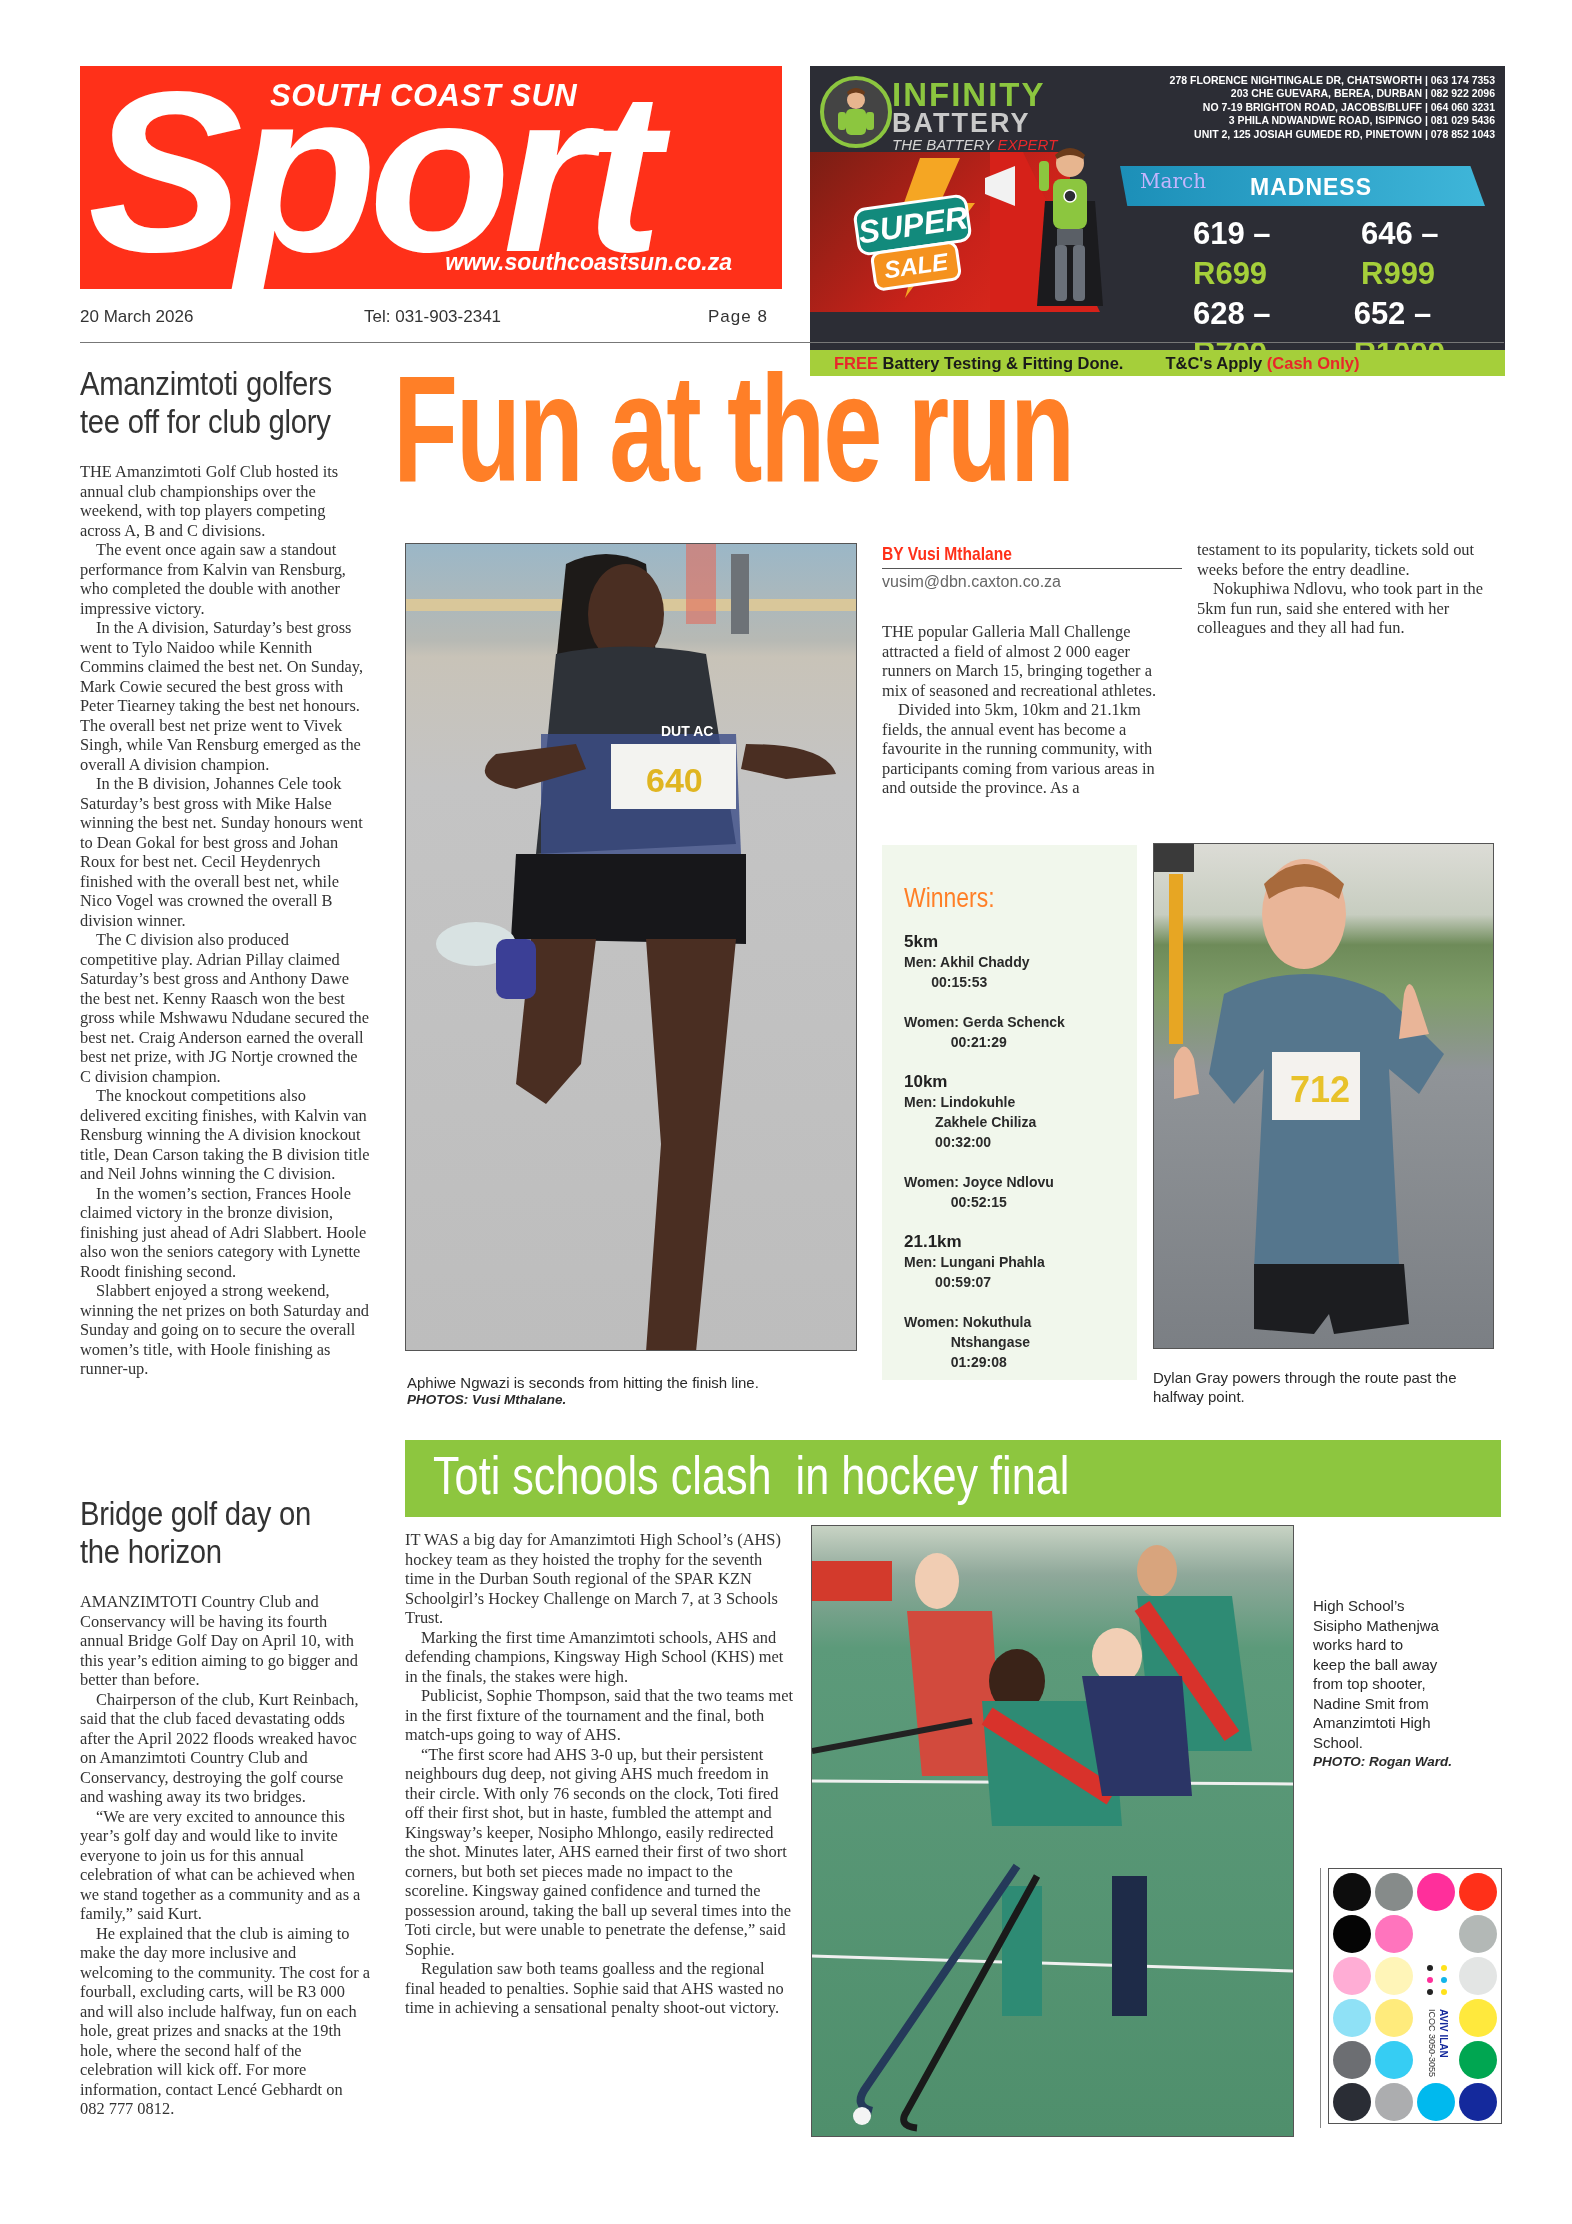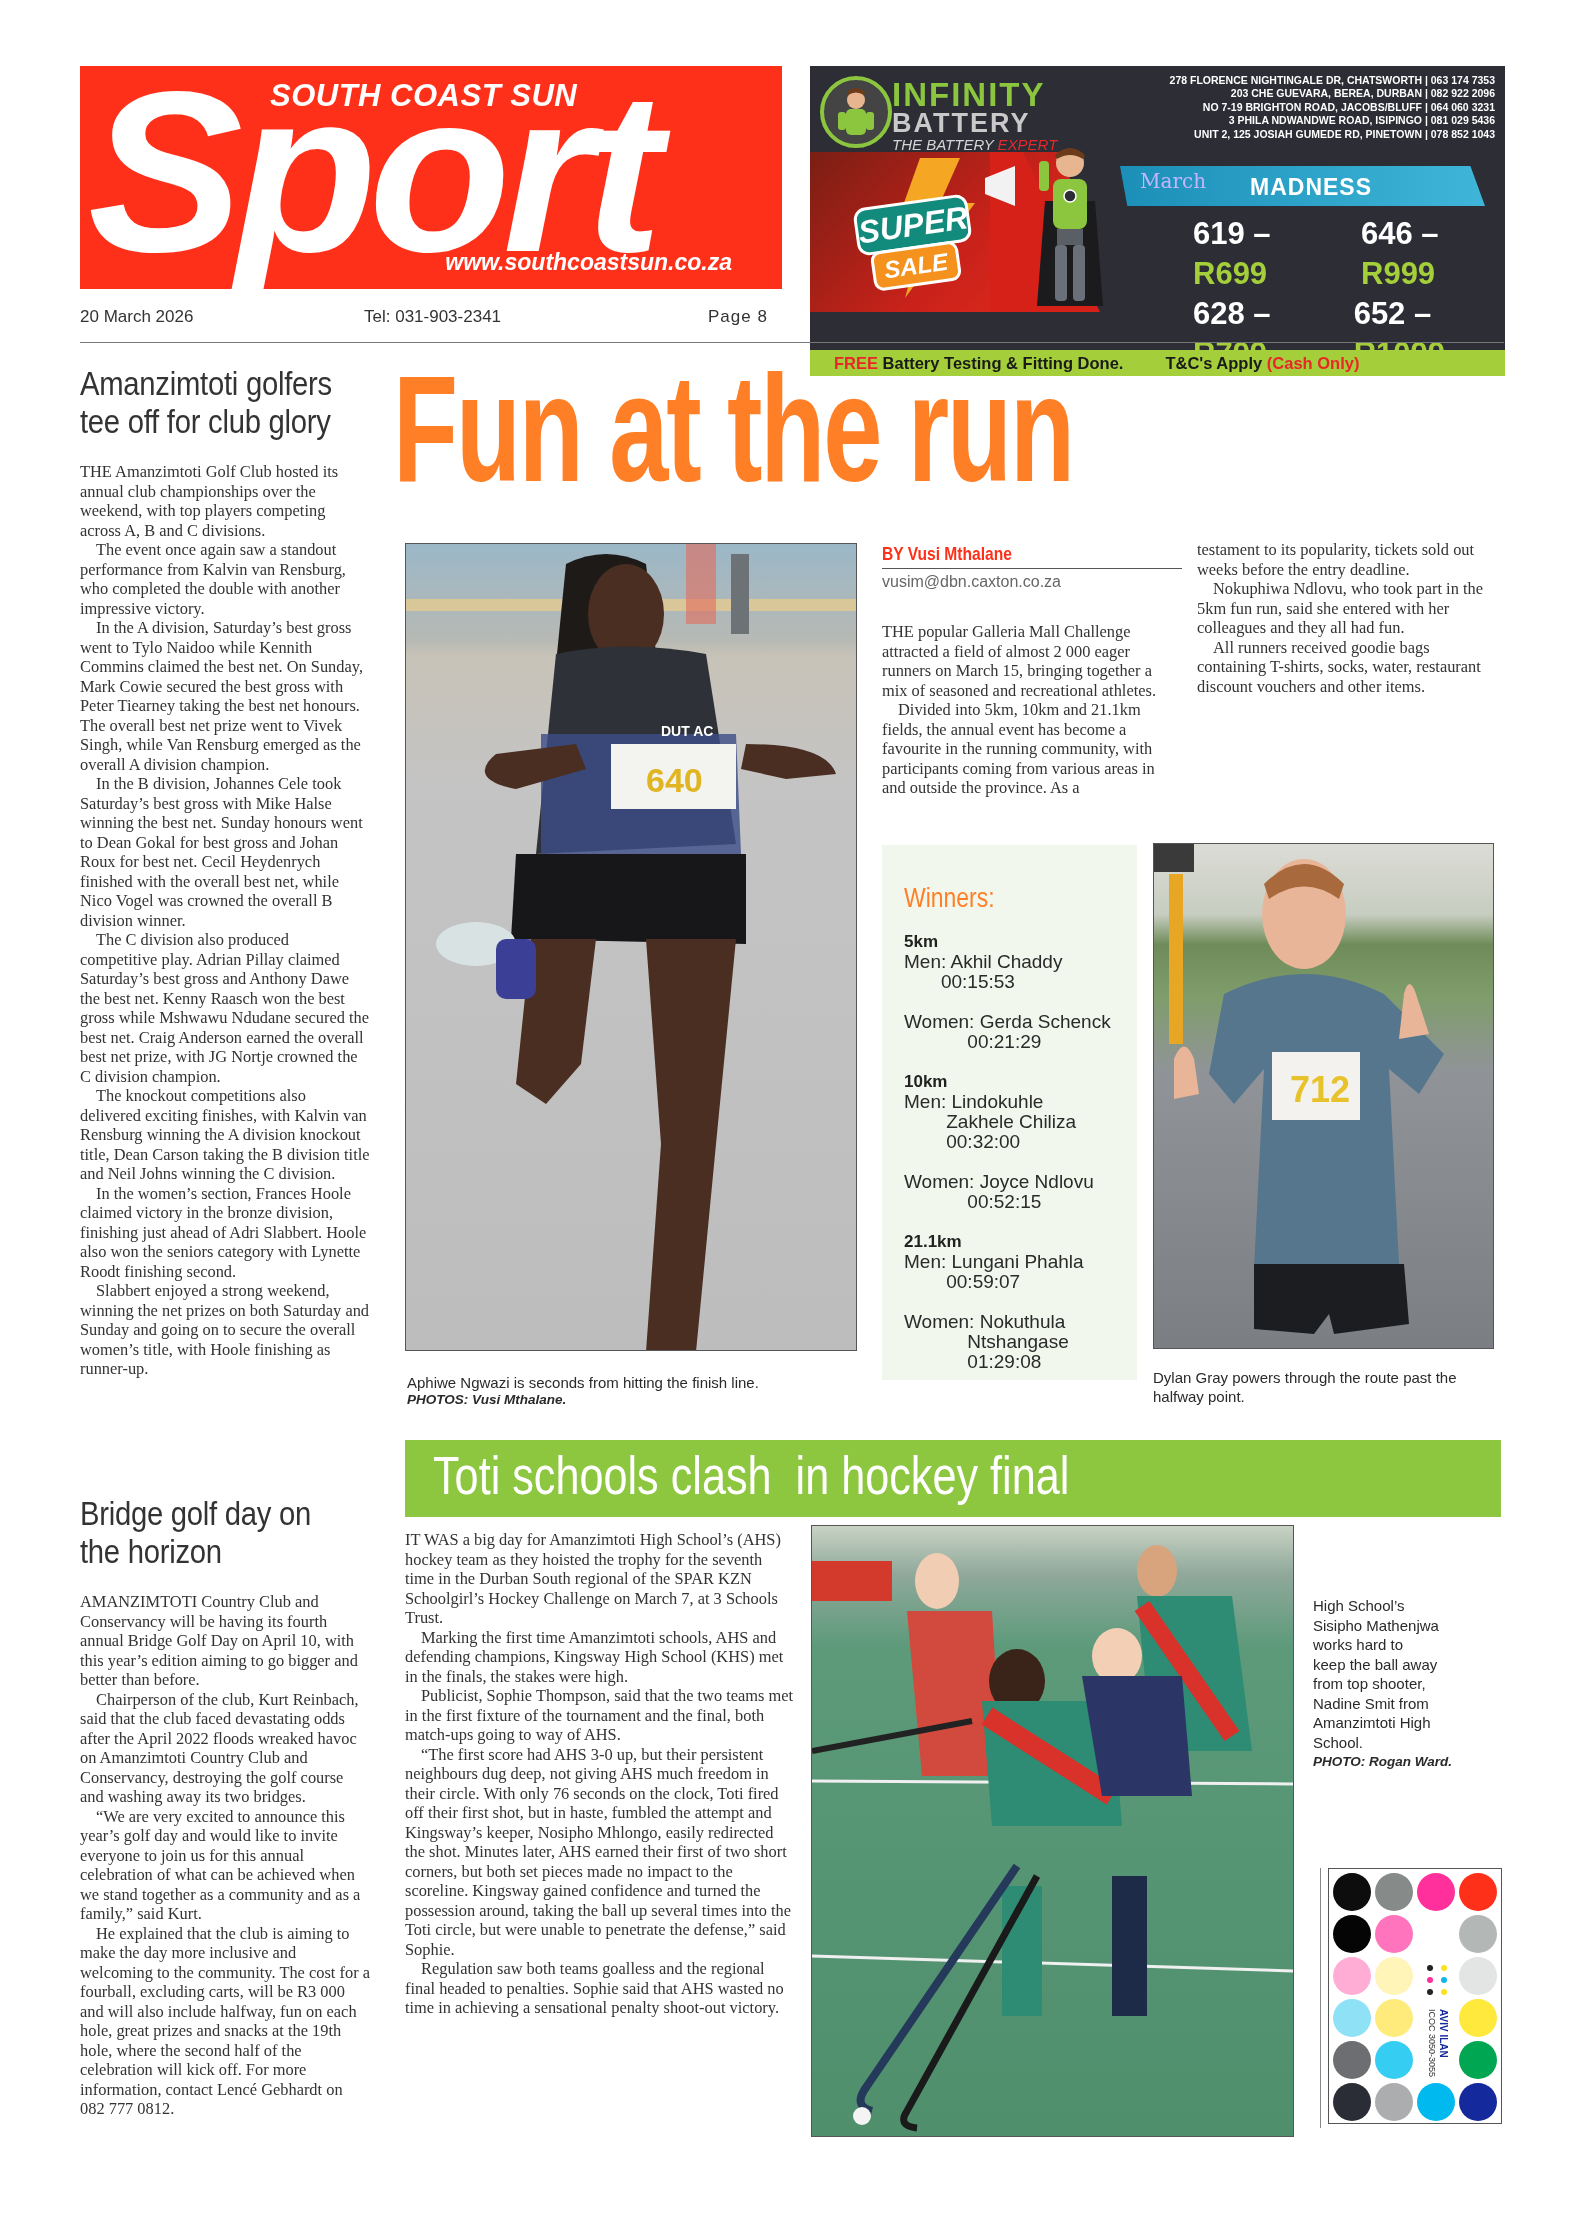--- a/index.html
+++ b/index.html
@@ -59,21 +59,21 @@
   .caption-credit { font-family: "Liberation Sans", sans-serif; font-size: 13.5px; font-weight: bold; font-style: italic; color: #2a2a2a; }
 
   
   .byline { left: 882px; top: 543px; font-family: "Liberation Sans", sans-serif; font-weight: bold; font-size: 19px; color: #ff3019; transform: scaleX(0.82); transform-origin: left; }
   .email { left: 882px; top: 573px; font-family: Liberation Sans, sans-serif; font-size: 16px; color: #666; }
 
   
   .winners { left: 882px; top: 845px; width: 255px; height: 535px; background: #f1f7ec; padding: 38px 0 0 22px; }
   .winners-title { font-family: "Liberation Sans", sans-serif; font-size: 27px; color: #ff7f27; transform: scaleX(0.85); transform-origin: left; margin-bottom: 18px; }
   .w-dist { font-family: "Liberation Sans", sans-serif; font-weight: bold; font-size: 17px; line-height: 20px; color: #222; }
-  .w-line { font-family: "Liberation Sans", sans-serif; font-size: 19px; line-height: 20px; color: #2a2a2a; white-space: pre; }
+  .w-line { font-family: "Liberation Sans", sans-serif; font-size: 14px; line-height: 20px; color: #2a2a2a; white-space: pre; font-weight: bold; }
   .w-gap { height: 20px; }
 
   
   .hockey-banner { left: 405px; top: 1440px; width: 1096px; height: 77px; background: #8dc63f; }
   .hockey-title { position: absolute; left: 28px; top: 8px; font-family: "Liberation Sans", sans-serif; font-size: 54px; line-height: 1; color: #fff; transform: scaleX(0.8); transform-origin: left top; white-space: pre; }
 
   
   .colorbar { left: 1320px; top: 1868px; width: 190px; height: 260px; border-left: 1px solid #888; }
   .colorbar-inner { position: absolute; left: 7px; top: 0; width: 174px; height: 256px; border: 1px solid #555; background: #fff; }
   .dot { position: absolute; width: 38px; height: 38px; border-radius: 50%; }
@@ -210,21 +210,20 @@
 <div class="abs rule" style="left:882px; top:568px; width:300px; background:#555;"></div>
 <div class="abs email">vusim@dbn.caxton.co.za</div>
 
 <div class="abs body" style="left:882px; top:622px; width:290px;">
   <p class="first">THE popular Galleria Mall Challenge attracted a field of almost 2 000 eager runners on March 15, bringing together a mix of seasoned and recreational athletes.</p>
   <p>Divided into 5km, 10km and 21.1km fields, the annual event has become a favourite in the running community, with participants coming from various areas in and outside the province. As a</p>
 </div>
 <div class="abs body" style="left:1197px; top:540px; width:300px;">
   <p class="first">testament to its popularity, tickets sold out weeks before the entry deadline.</p>
   <p>Nokuphiwa Ndlovu, who took part in the 5km fun run, said she entered with her colleagues and they all had fun.</p>
-  <p>All runners received goodie bags containing T-shirts, socks, water, restaurant discount vouchers and other items.</p>
 </div>
 
 <div class="abs winners">
   <div class="winners-title">Winners:</div>
   <div>
     <div class="w-dist">5km</div>
     <div class="w-line">Men: Akhil Chaddy</div>
     <div class="w-line">       00:15:53</div>
     <div class="w-gap"></div>
     <div class="w-line">Women: Gerda Schenck</div>

